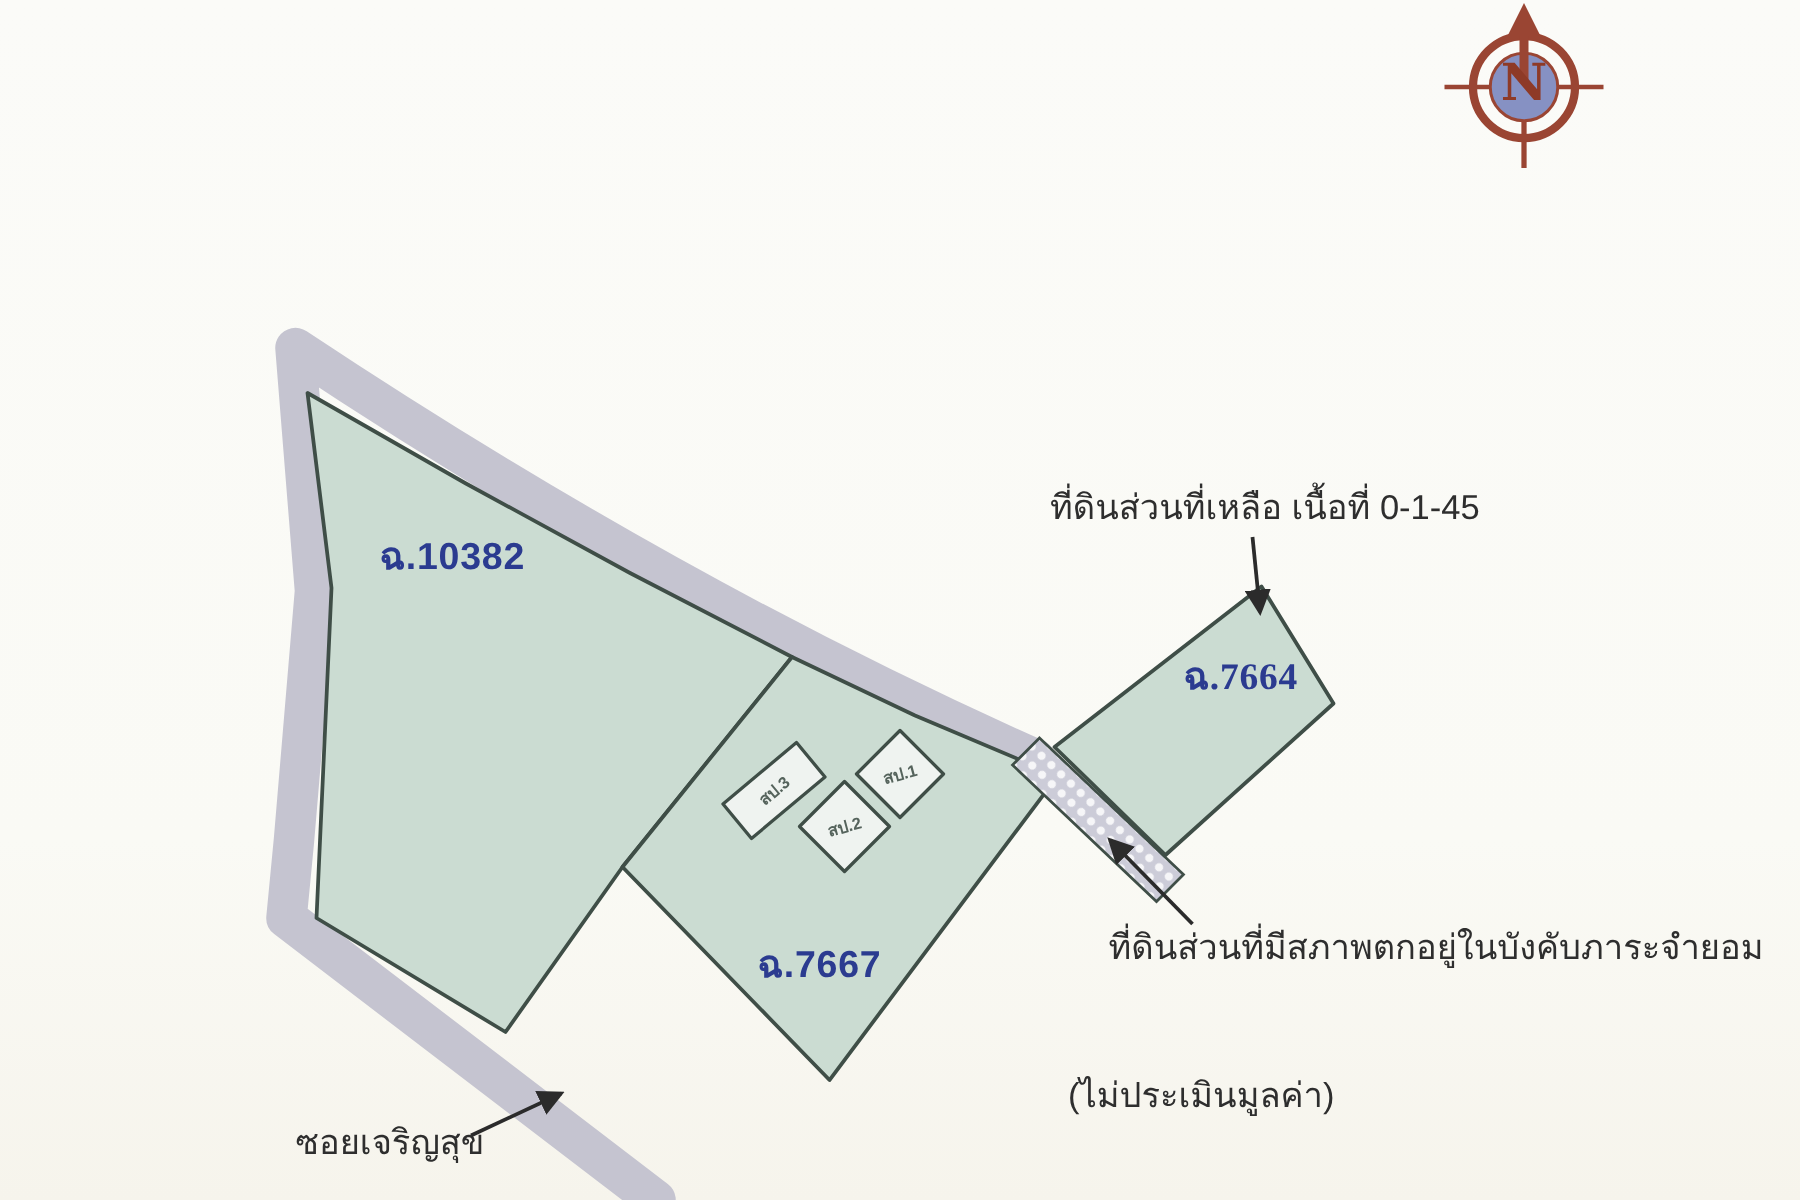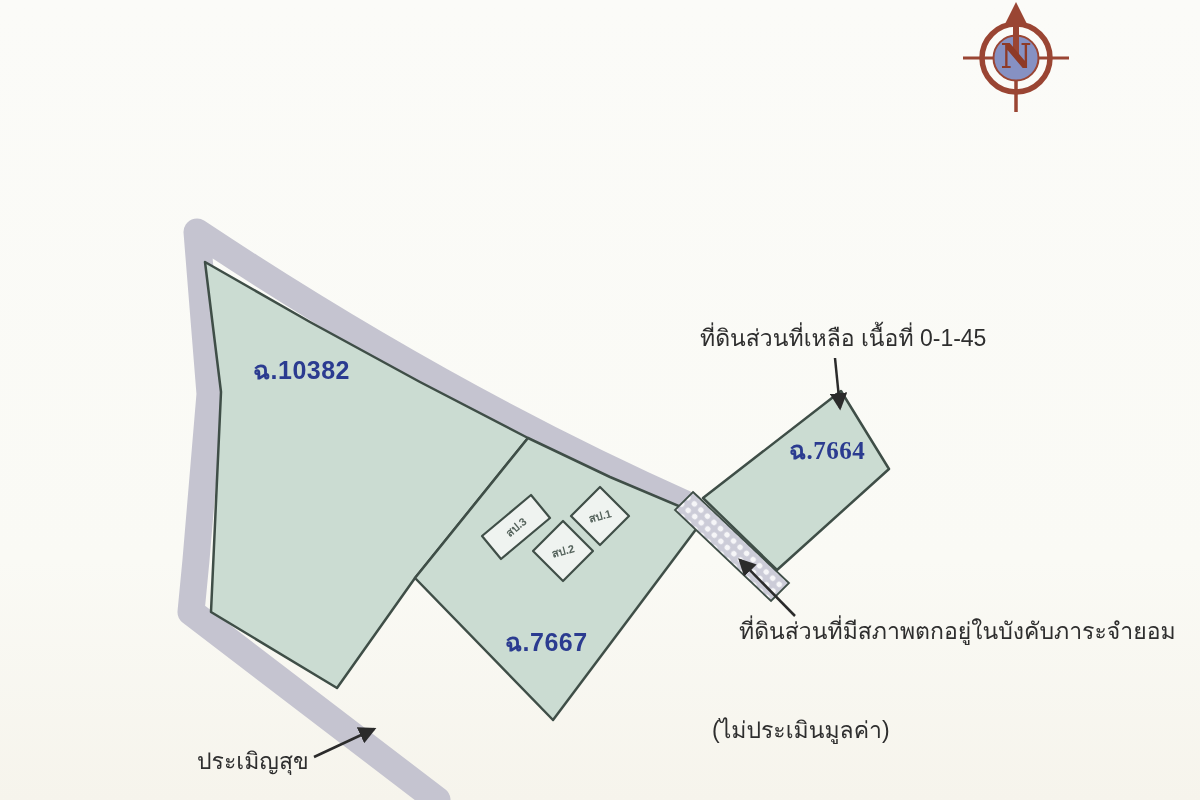--- a/index.html
+++ b/index.html
@@ -68,15 +68,15 @@
   <div class="txt parcel-label" style="left:505px; top:622px;">ฉ.7667</div>
   <div class="txt parcel-label" style="left:789px; top:430px;font-family:Liberation Serif, serif;">ฉ.7664</div>
 
   <div class="txt bldg-label" style="left:600px; top:516px; transform:translate(-50%,-50%) rotate(-15deg);">สป.1</div>
   <div class="txt bldg-label" style="left:563px; top:551px; transform:translate(-50%,-50%) rotate(-15deg);">สป.2</div>
   <div class="txt bldg-label" style="left:516px; top:527px; transform:translate(-50%,-50%) rotate(-40deg);">สป.3</div>
 
   <div class="txt annot" style="left:700px; top:320px;">ที่ดินส่วนที่เหลือ เนื้อที่ 0-1-45</div>
   <div class="txt annot" style="left:739px; top:613px;text-align:center;">ที่ดินส่วนที่มีสภาพตกอยู่ในบังคับภาระจำยอม</div>
   <div class="txt annot" style="left:700px; top:712px;margin-left:12px;">(ไม่ประเมินมูลค่า)</div>
-  <div class="txt annot" style="left:197px; top:743px;">ประเมิญสุข</div>
+  <div class="txt annot" style="left:197px; top:743px;">ซอยเจริญสุข</div>
 
 </div>
 
 </body></html>

